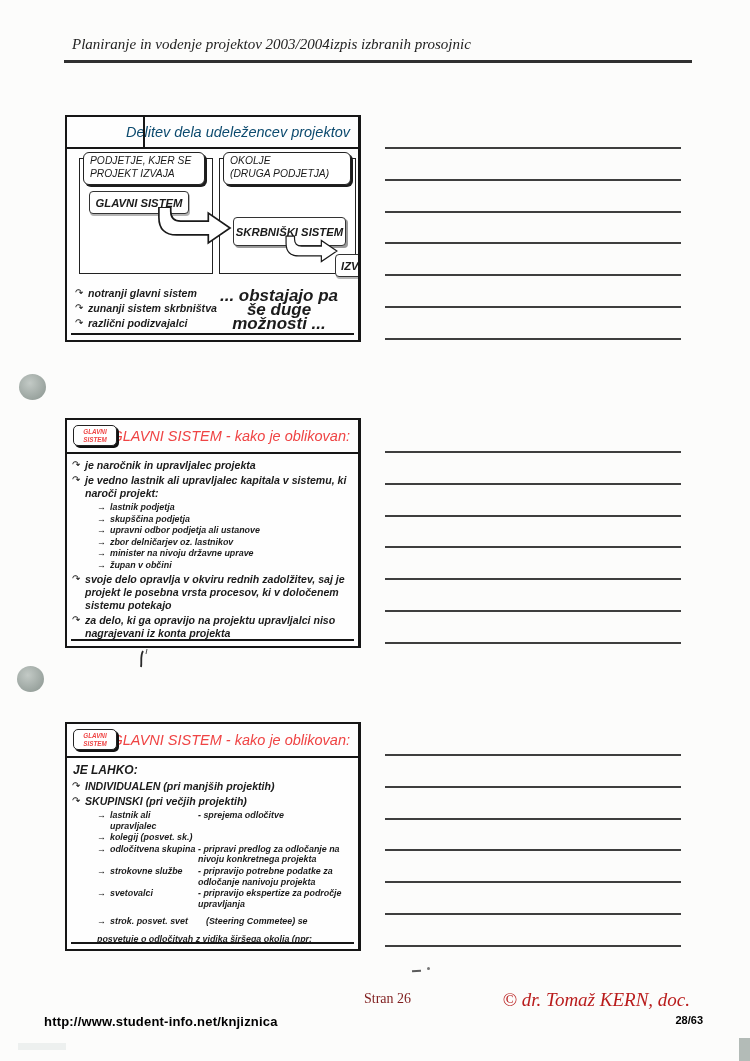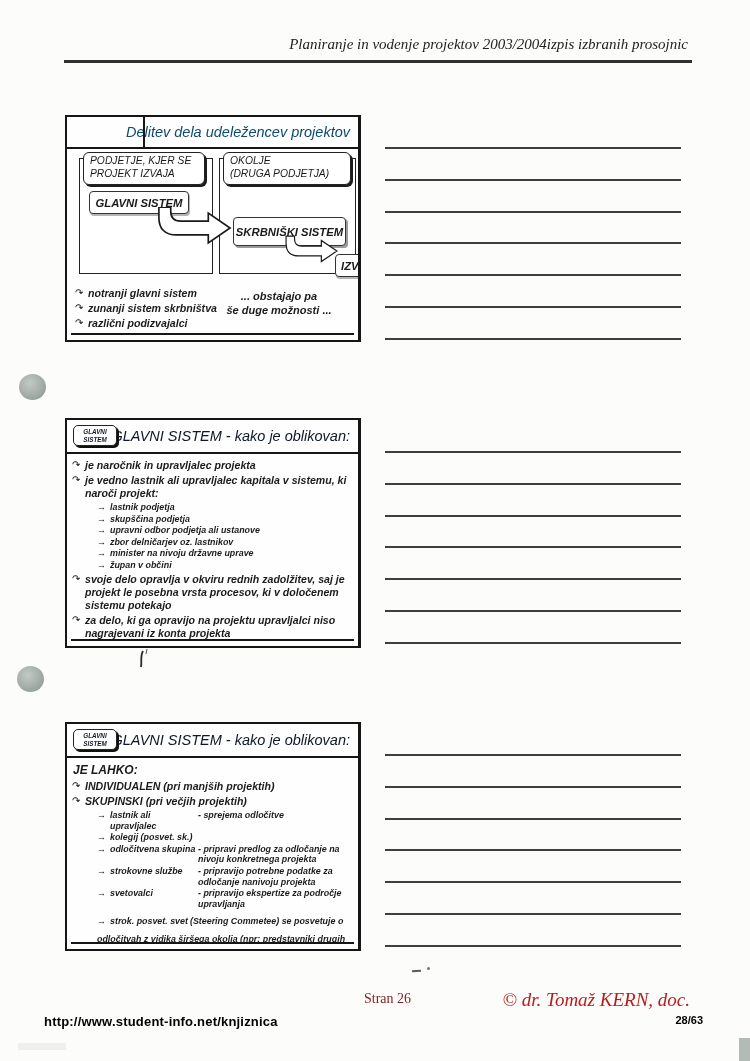--- a/index.html
+++ b/index.html
@@ -5,21 +5,21 @@
   html,body{margin:0;padding:0;}
   body{background:#e9e9e9;}
   .page{
     position:relative; width:750px; height:1061px; margin:0 auto;
     background:#fcfcfb; overflow:hidden;
     font-family:"Liberation Sans", sans-serif; color:#1b1b1b;
   }
   
   .doc-header{
     position:absolute; left:72px; right:62px; top:36px;
-    display:flex; justify-content:flex-end;
+    display:flex; justify-content:flex-start;
     font-family:"Liberation Serif", serif; font-style:italic; font-size:15px; color:#222;
   }
   .head-rule{position:absolute; left:64px; width:628px; top:60px; height:3px; background:#303030;}
   .footer-page{position:absolute; left:364px; top:991px; font-family:"Liberation Serif", serif; font-size:14px; color:#7f1d1d;}
   .footer-author{position:absolute; right:60px; top:989px; font-family:"Liberation Serif", serif; font-style:italic; font-size:19px; color:#b91c1c;}
   .footer-url{position:absolute; left:44px; top:1014px; font-size:13px; font-weight:bold; color:#000; letter-spacing:.2px;}
   .footer-counter{position:absolute; right:47px; top:1014px; font-size:11px; font-weight:bold; color:#000;}
   
   .notes{position:absolute; left:385px; width:296px; height:193px;
     display:flex; flex-direction:column; justify-content:space-between;}
@@ -50,48 +50,48 @@
     box-sizing:border-box;}
   .sys-main{left:22px; top:42px; width:100px; height:23px; box-shadow:1px 2px 0 #b5b5b5;}
   .sys-custodian{left:166px; top:68px; width:113px; height:29px; box-shadow:2px 2px 0 #9a9a9a;}
   .sys-clipped{left:268px; top:105px; width:42px; height:23px; justify-content:flex-start; padding-left:5px; box-shadow:1px 2px 0 #b5b5b5;}
   .arrow-svg{position:absolute;}
   .arrow1{left:82px; top:58px; width:84px; height:42px;}
   .arrow2{left:212px; top:84px; width:60px; height:36px;}
   .s1-bottom{position:relative; height:56px; padding-top:4px;}
   .s1-bullets{position:absolute; left:8px; top:4px;}
   .s1-note{position:absolute; right:10px; top:8px; width:138px; text-align:center;
-    font-weight:bold; font-style:italic; font-size:11px; line-height:14px; white-space:pre-line;}
+    font-weight:bold; font-style:italic; font-size:17px; line-height:14px; white-space:pre-line;}
   
   .slide2{top:418px; height:230px;}
   .slide3{top:722px; height:229px;}
   .sl-header{position:relative; height:32px; border-bottom:2.5px solid #161616;
     display:flex; align-items:center; justify-content:flex-end; padding-right:8px;
-    font-style:italic; font-size:14.5px; color:#0f172a;}
+    font-style:italic; font-size:14.5px; color:#ef4444;}
   .badge{position:absolute; left:6px; top:5px; width:44px; height:21px;
     border:1.2px solid #222; border-radius:5px; box-shadow:2px 2px 0 #111; background:#fff;
     font-size:6.3px; font-weight:bold; font-style:italic; line-height:8px; text-align:center;
     white-space:pre-line; display:flex; align-items:center; justify-content:center; box-sizing:border-box;}
   .sl-content{padding:3px 7px 0 5px;}
   
   .b-row{display:flex; align-items:flex-start;}
   .marker{flex:none; font-style:normal; color:#111;}
   .lvl0{margin:2px 0 3px 1px;}
   .lvl0 .btext{font-weight:bold; font-style:italic; font-size:12px;}
   .lvl1{margin:2px 0;}
   .lvl1 .marker{width:13px; font-size:10px; margin-top:0;}
   .lvl1 .btext{font-weight:bold; font-style:italic; font-size:10.6px; line-height:13px;}
   .lvl2{margin:1px 0 1px 25px;}
   .lvl2 .marker{width:13px; font-size:9px; font-weight:bold;}
   .lvl2 .btext,.lvl2 .term,.lvl2 .desc{font-weight:bold; font-style:italic; font-size:8.9px; line-height:10.6px;}
   .slide3 .lvl2 .term{width:88px; flex:none;}
   .slide3 .lvl2 .desc{flex:1;}
   .lvl2.wide{display:block; margin-right:2px;}
   .lvl2.wide .marker{display:inline; padding-right:4px;}
-  .lvl2.wide .term{display:inline; margin-right:2px;}
+  .lvl2.wide .term{display:inline; margin-right:18px;}
   .lvl2.wide .desc{display:inline;}
   
   .hole{position:absolute; width:27px; height:26px; border-radius:50%;
     background:radial-gradient(circle at 40% 35%, #c3cac6, #97a19c 75%);}
   .hole1{left:19px; top:374px;}
   .hole2{left:17px; top:666px;}
   .edge-strip{position:absolute; right:0; top:1038px; width:11px; height:23px; background:#b3bbb7;}
   .smudge{position:absolute; left:18px; top:1043px; width:48px; height:7px; background:#edf0ef;}
   .tick-mark{position:absolute; left:412px; top:970px; width:9px; height:2px; background:#5a5a5a; transform:rotate(-4deg);}
   .tick-dot{position:absolute; left:427px; top:967px; width:3px; height:3px; background:#777; border-radius:50%;}

